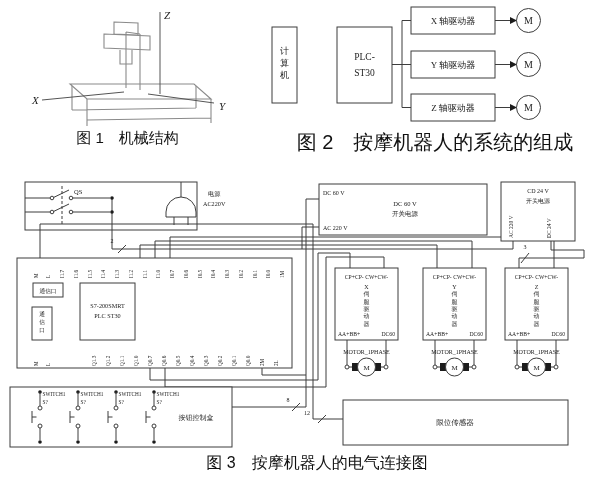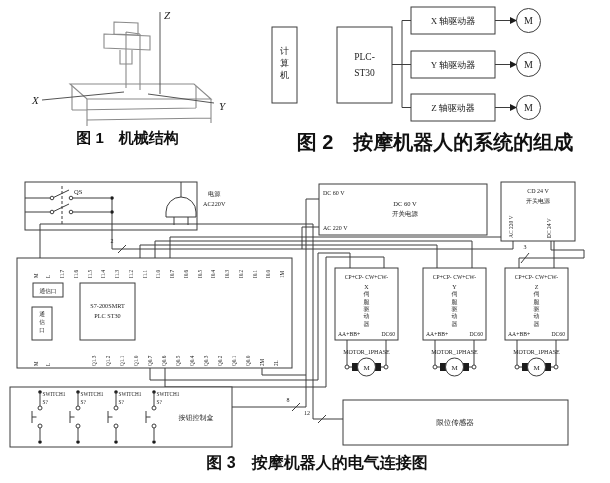--- a/index.html
+++ b/index.html
@@ -1,20 +1,20 @@
 <!DOCTYPE html>
 <html><head>
 <meta charset="utf-8">
 <style>
   html,body{margin:0;padding:0;background:#fff;}
   .page{position:relative;width:610px;height:483px;background:#fff;overflow:hidden;
         font-family:"Liberation Serif","DejaVu Serif",serif;}
   .fig{position:absolute;}
   .cap{position:absolute;text-align:center;color:#111;
-       font-family:"Liberation Sans","DejaVu Sans",sans-serif;font-weight:bold;}
+       font-family:"Liberation Sans","DejaVu Sans",sans-serif;font-weight:normal;}
   .cap1{left:5px;top:129px;width:245px;font-size:15px;}
   .cap2{left:268px;top:129px;width:334px;font-size:20px;}
   .cap3{left:12px;top:453px;width:610px;font-size:16px;}
   svg{display:block;}
   svg text{font-family:"Liberation Serif","DejaVu Serif",serif;fill:#1c1c1c;}
   svg line,svg path,svg rect,svg circle,svg polyline{stroke:#3d3d3d;fill:none;stroke-width:1;}
   .boxw{fill:#ffffff;}
   .dot{fill:#1c1c1c;stroke:none;}
   .oc{fill:#ffffff;}
   .fillsq{fill:#1c1c1c;stroke:none;}

